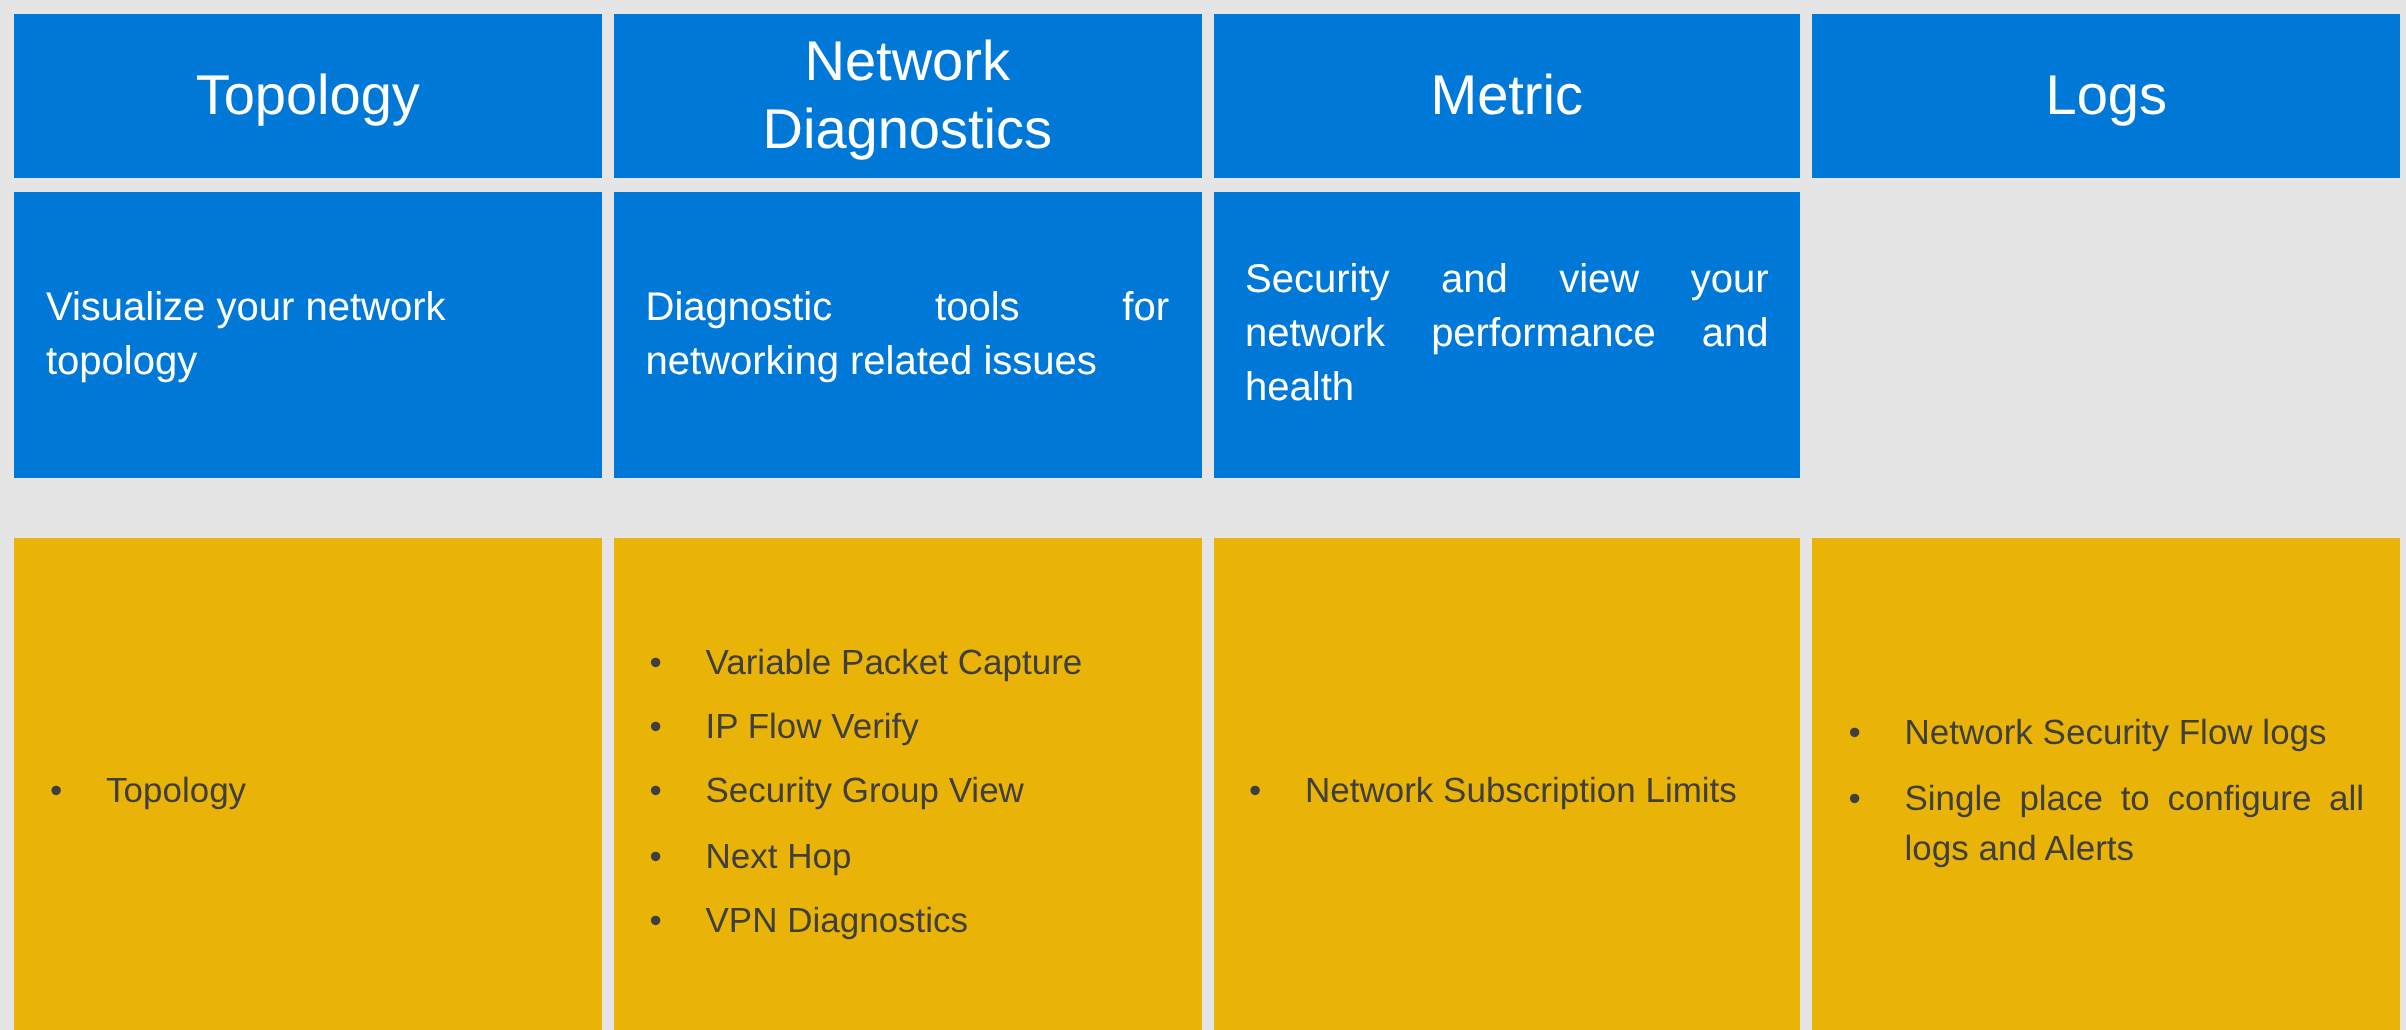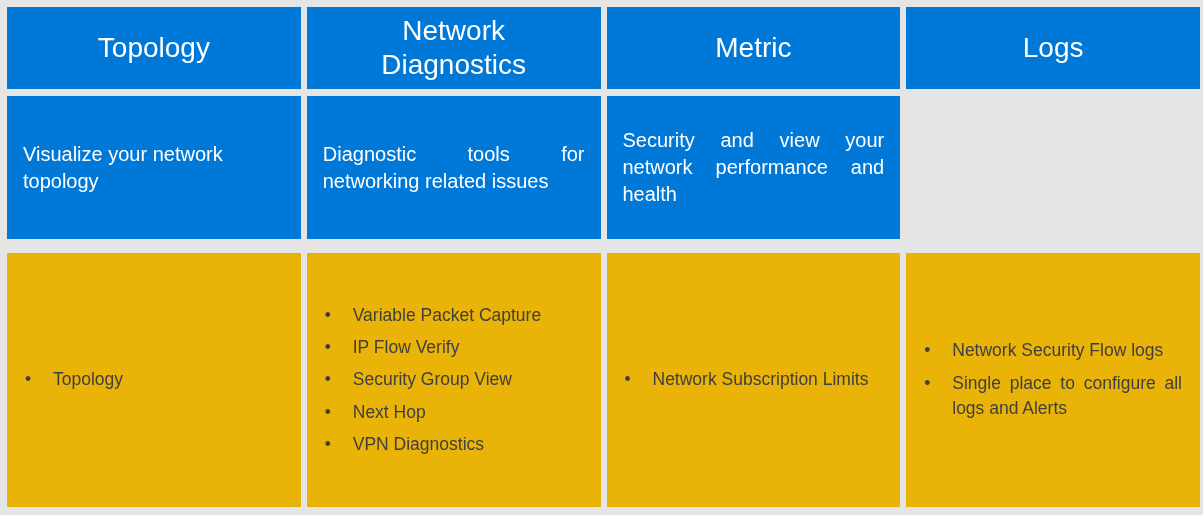--- a/index.html
+++ b/index.html
@@ -12,21 +12,21 @@
   .page {
     width: 1203px; height: 515px;
     padding: 7px 3px 5px 7px;
   }
   .row {
     display: grid;
     grid-template-columns: repeat(4, 1fr);
     column-gap: 6px;
   }
   .row-headers { height: 82px; margin-bottom: 7px; }
-  .row-descs   { height: 143px; margin-bottom: 14px; }
+  .row-descs   { height: 143px; margin-bottom: 30px; }
   .row-lists   { height: 254px; }
 
   .header-tile {
     background: #0078d7;
     color: #ffffff;
     display: flex;
     align-items: center;
     justify-content: center;
     text-align: center;
     font-size: 28px;

